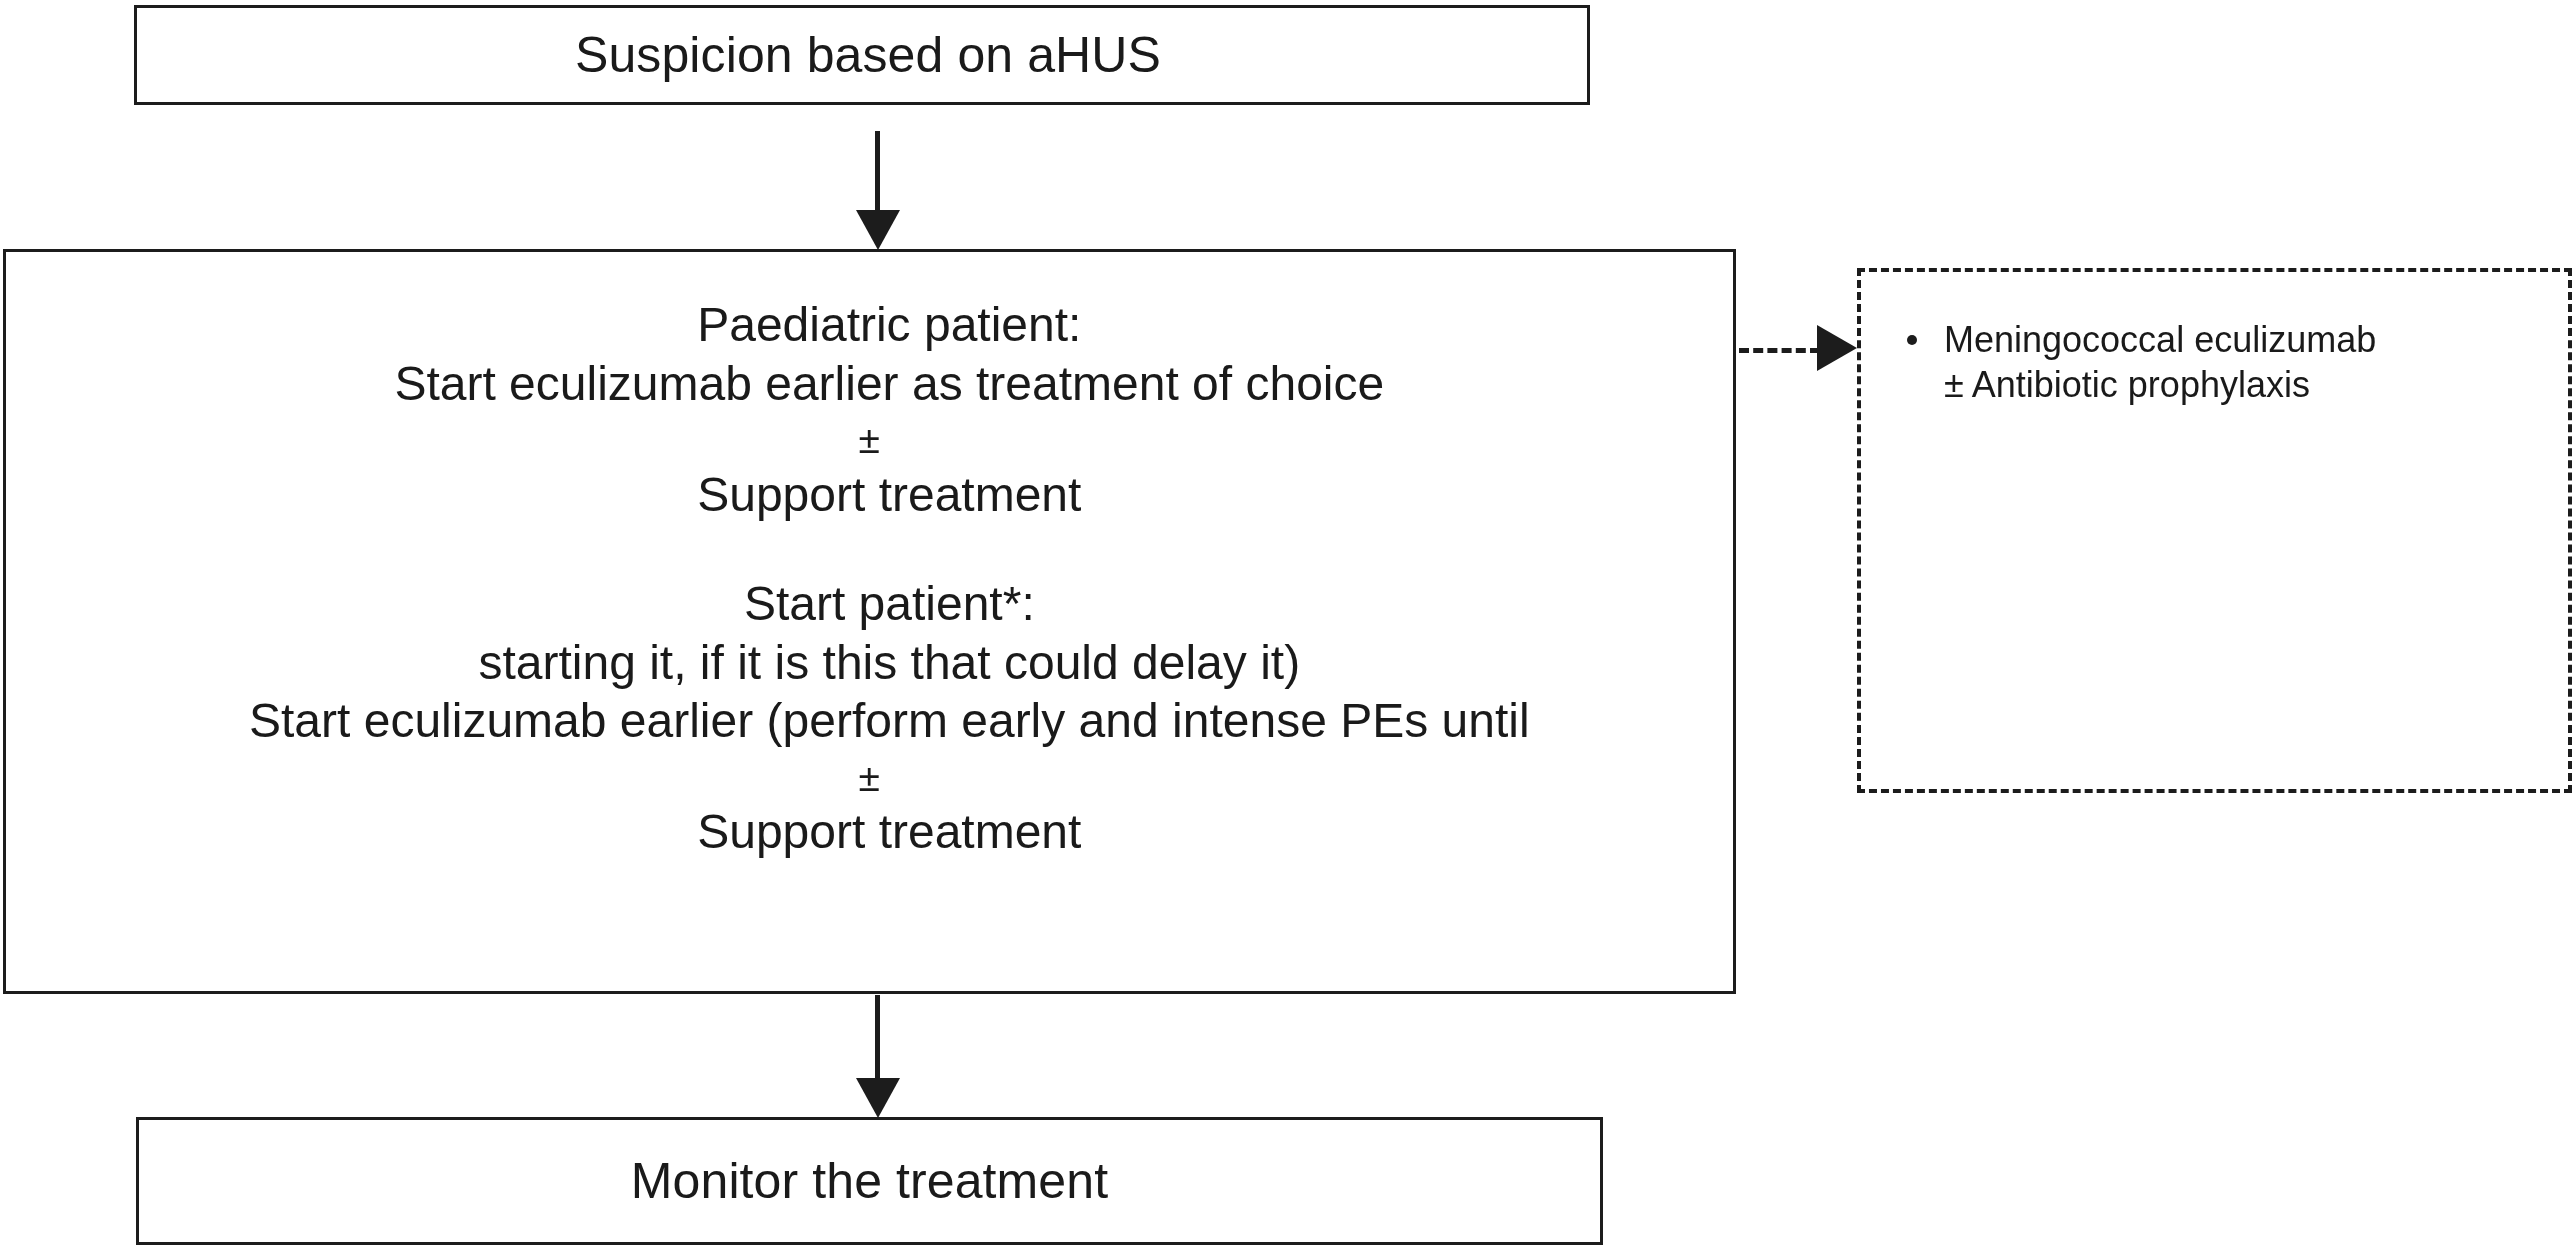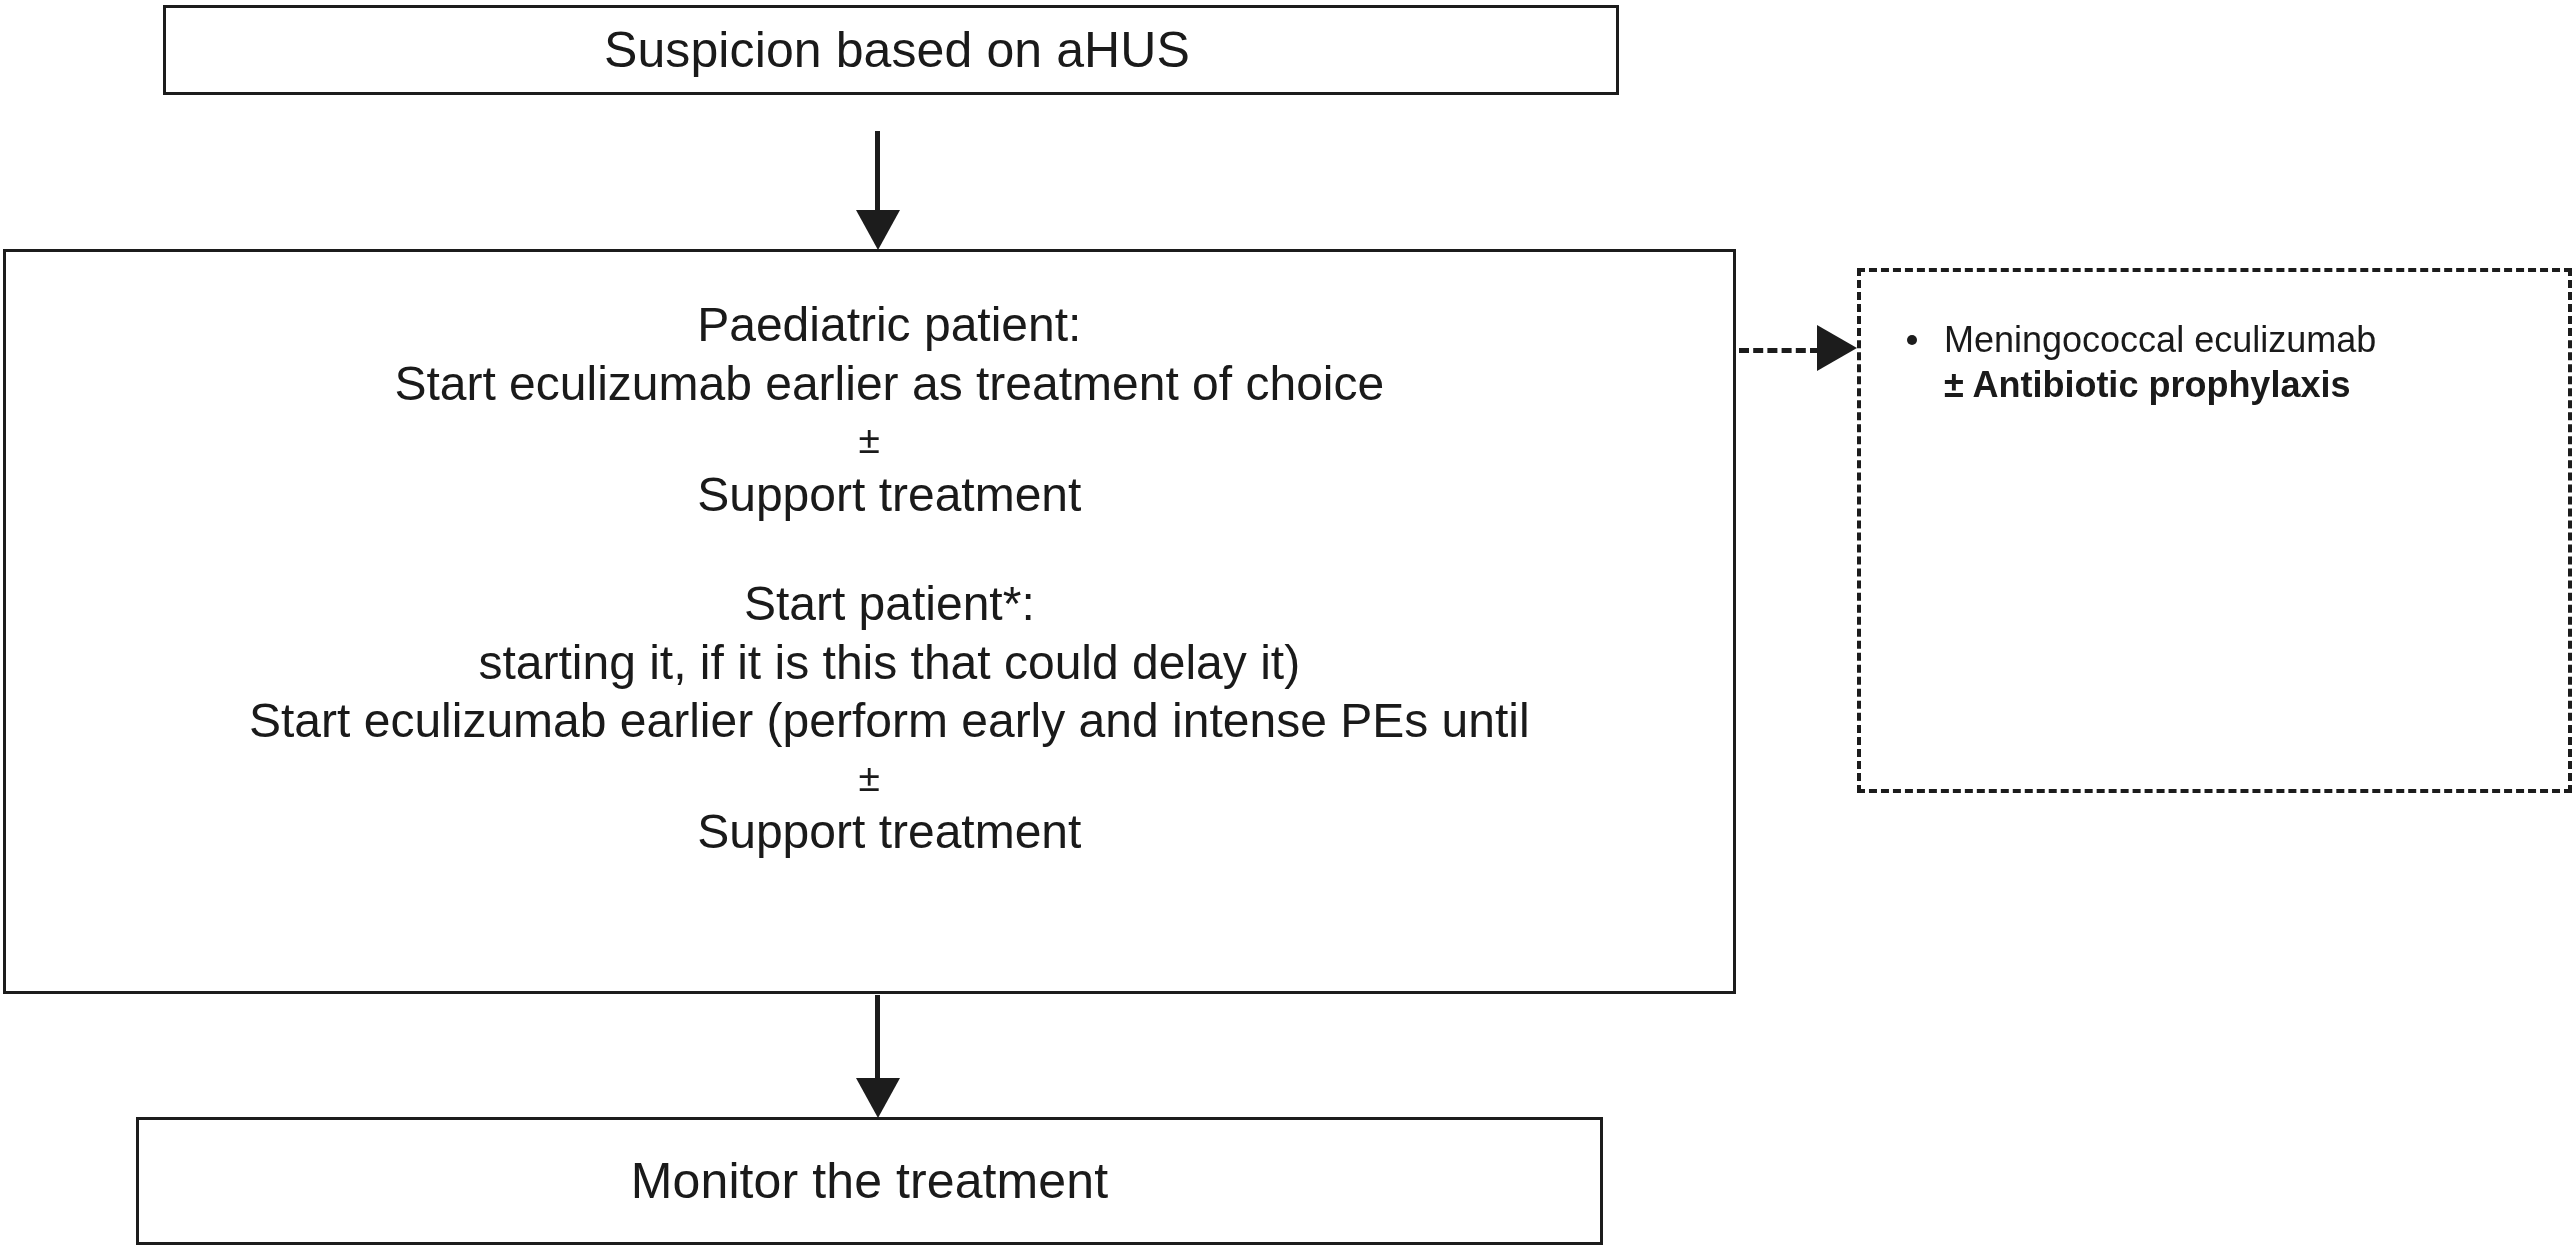--- a/index.html
+++ b/index.html
@@ -92,21 +92,20 @@
     position: absolute;
     left: 11px;
     top: 0.48em;
     width: 10px;
     height: 10px;
     border-radius: 50%;
     background: #1c1c1c;
   }
   .sub-line {
     display: block;
-    font-weight: bold;
   }
 
   
   .arrow-v {
     position: absolute;
     width: 0;
   }
   .arrow-v .shaft {
     position: absolute;
     left: 0;
@@ -143,21 +142,21 @@
     border-top: 23px solid transparent;
     border-bottom: 23px solid transparent;
     border-left: 40px solid #1c1c1c;
   }
 </style>
 </head>
 <body>
 
 <div id="canvas">
 
-  <div class="box box-center" id="suspicion-box" style="left:163px; top:4.6px; width:1456px; height:90px;padding-left:12px;">
+  <div class="box box-center" id="suspicion-box" style="left:134px; top:4.6px; width:1456px; height:100px;padding-left:12px;">
     <span class="ttl">Suspicion based on aHUS</span>
   </div>
 
   <div class="arrow-v" style="left:875px; top:131px; height:118px;">
     <div class="shaft" style="height:83px;"></div>
     <div class="head" style="top:79px;"></div>
   </div>
 
   <div class="box" id="treatment-box" style="left:2.8px; top:249px; width:1733px; height:745px;">
     <div id="main-box-content">

